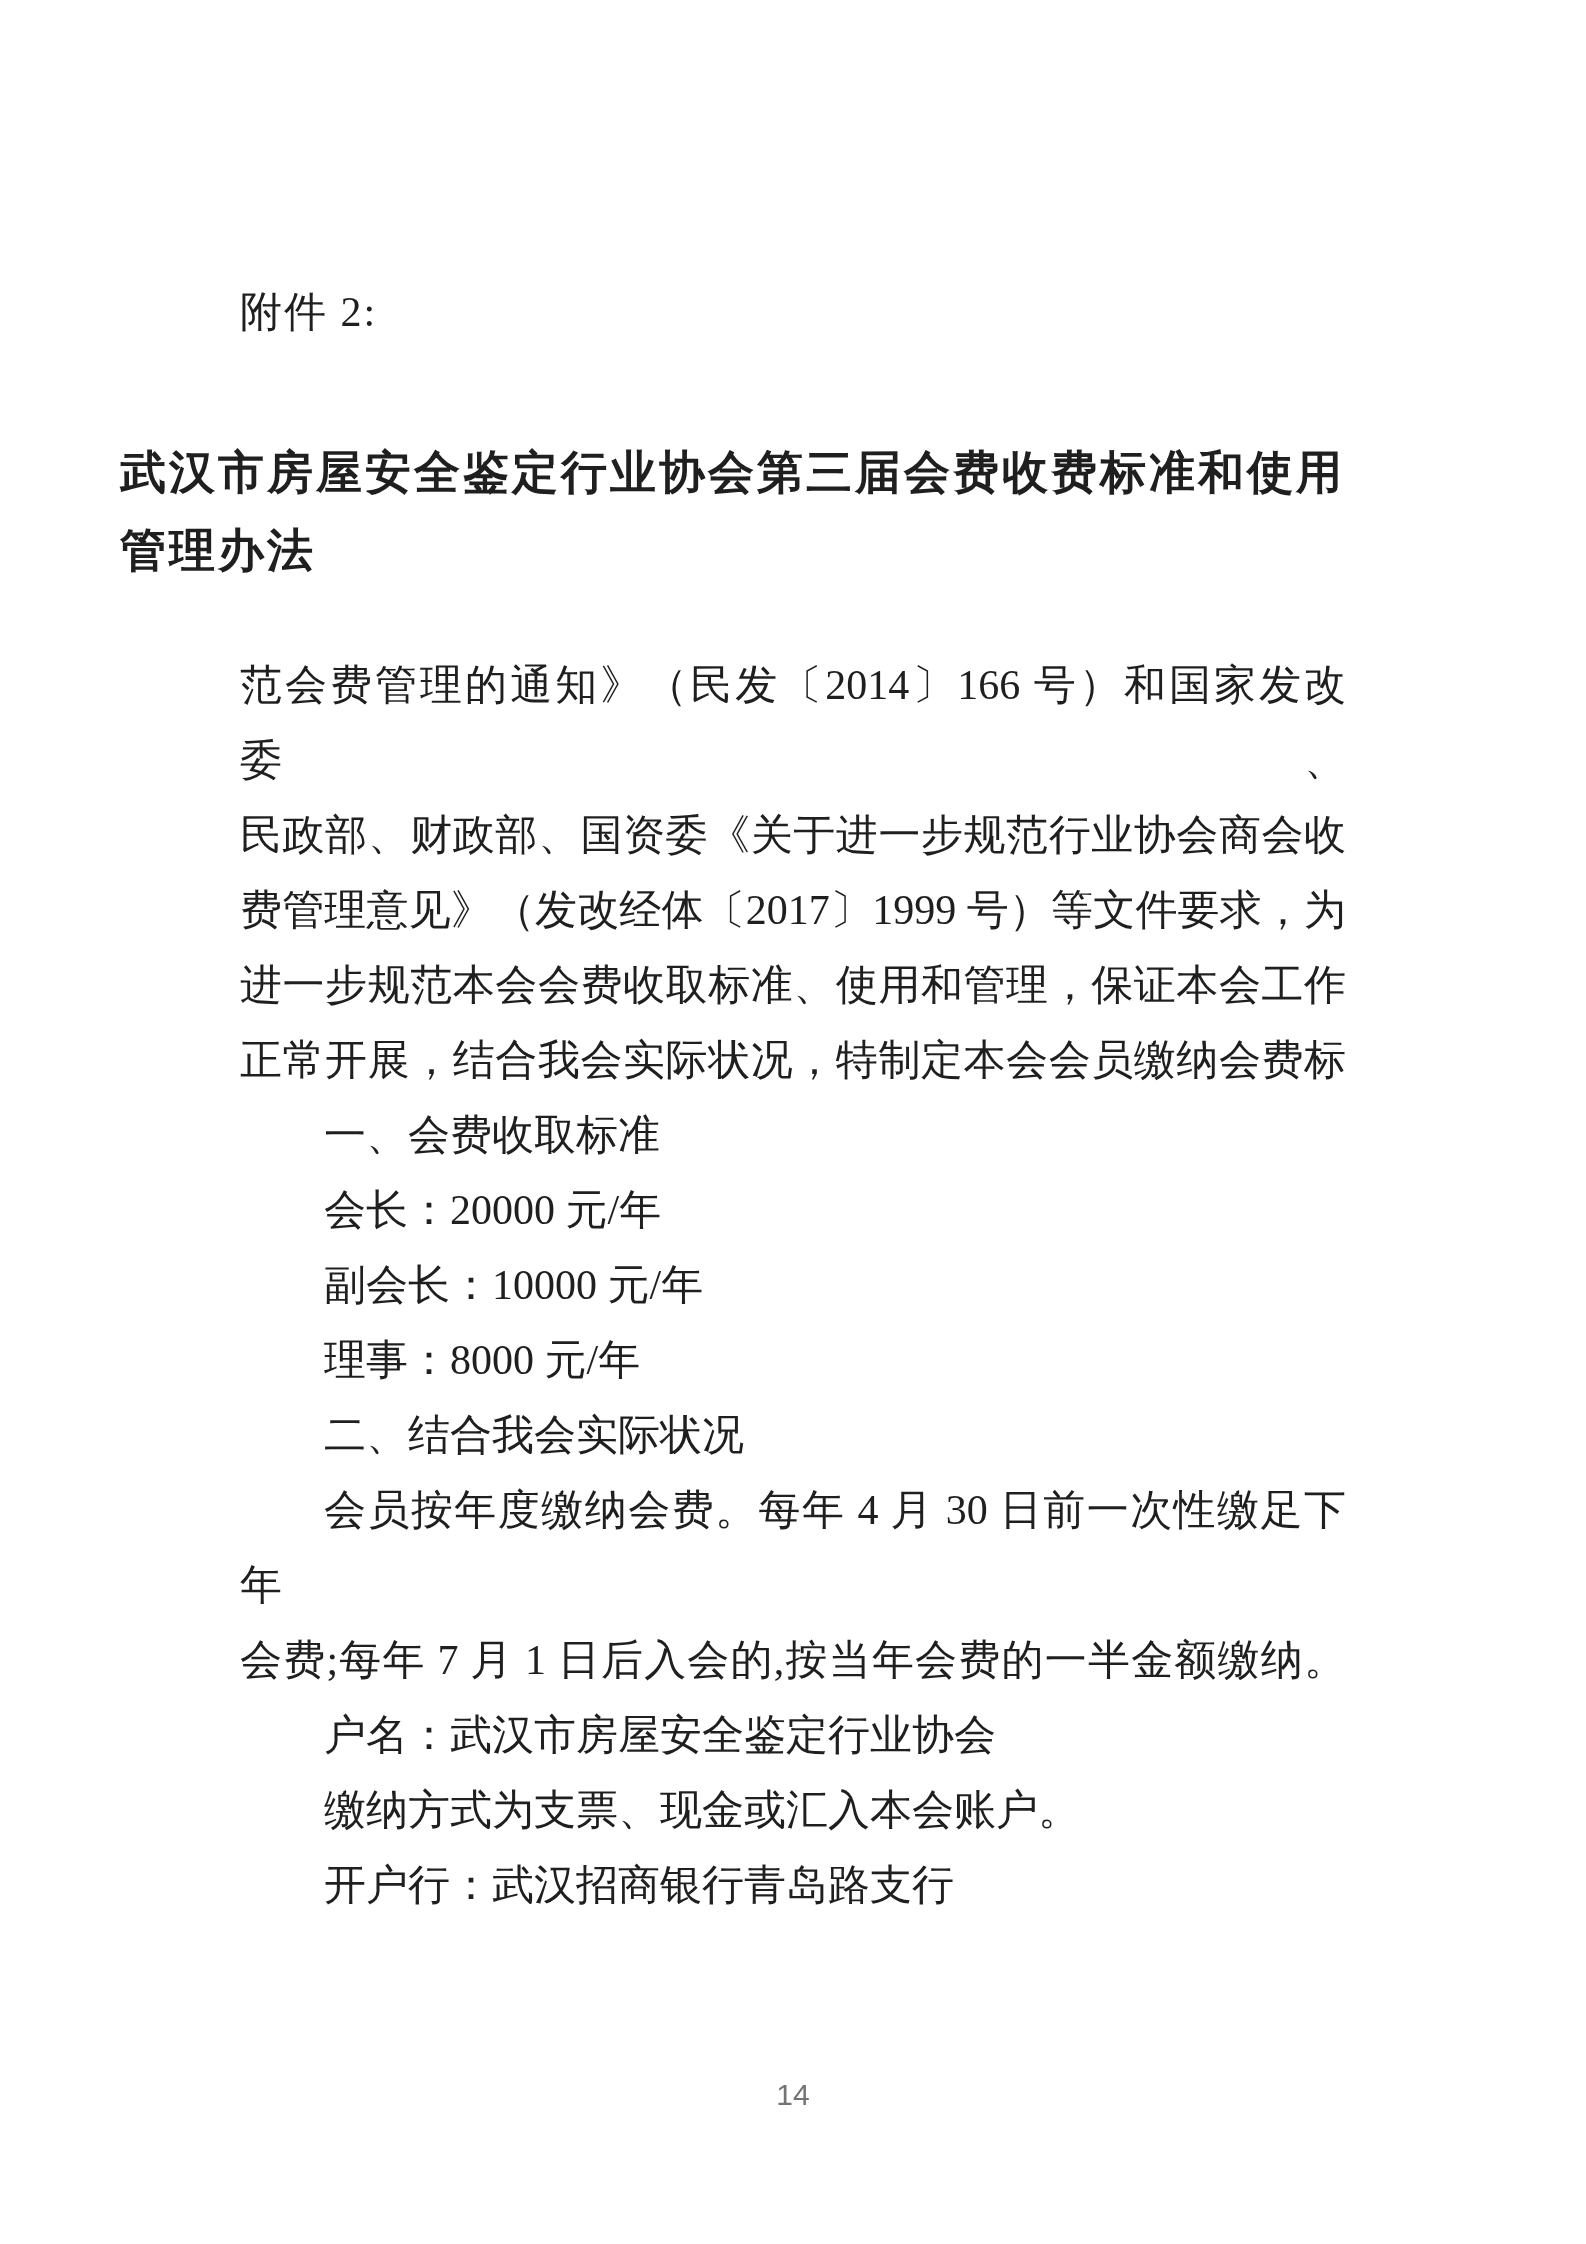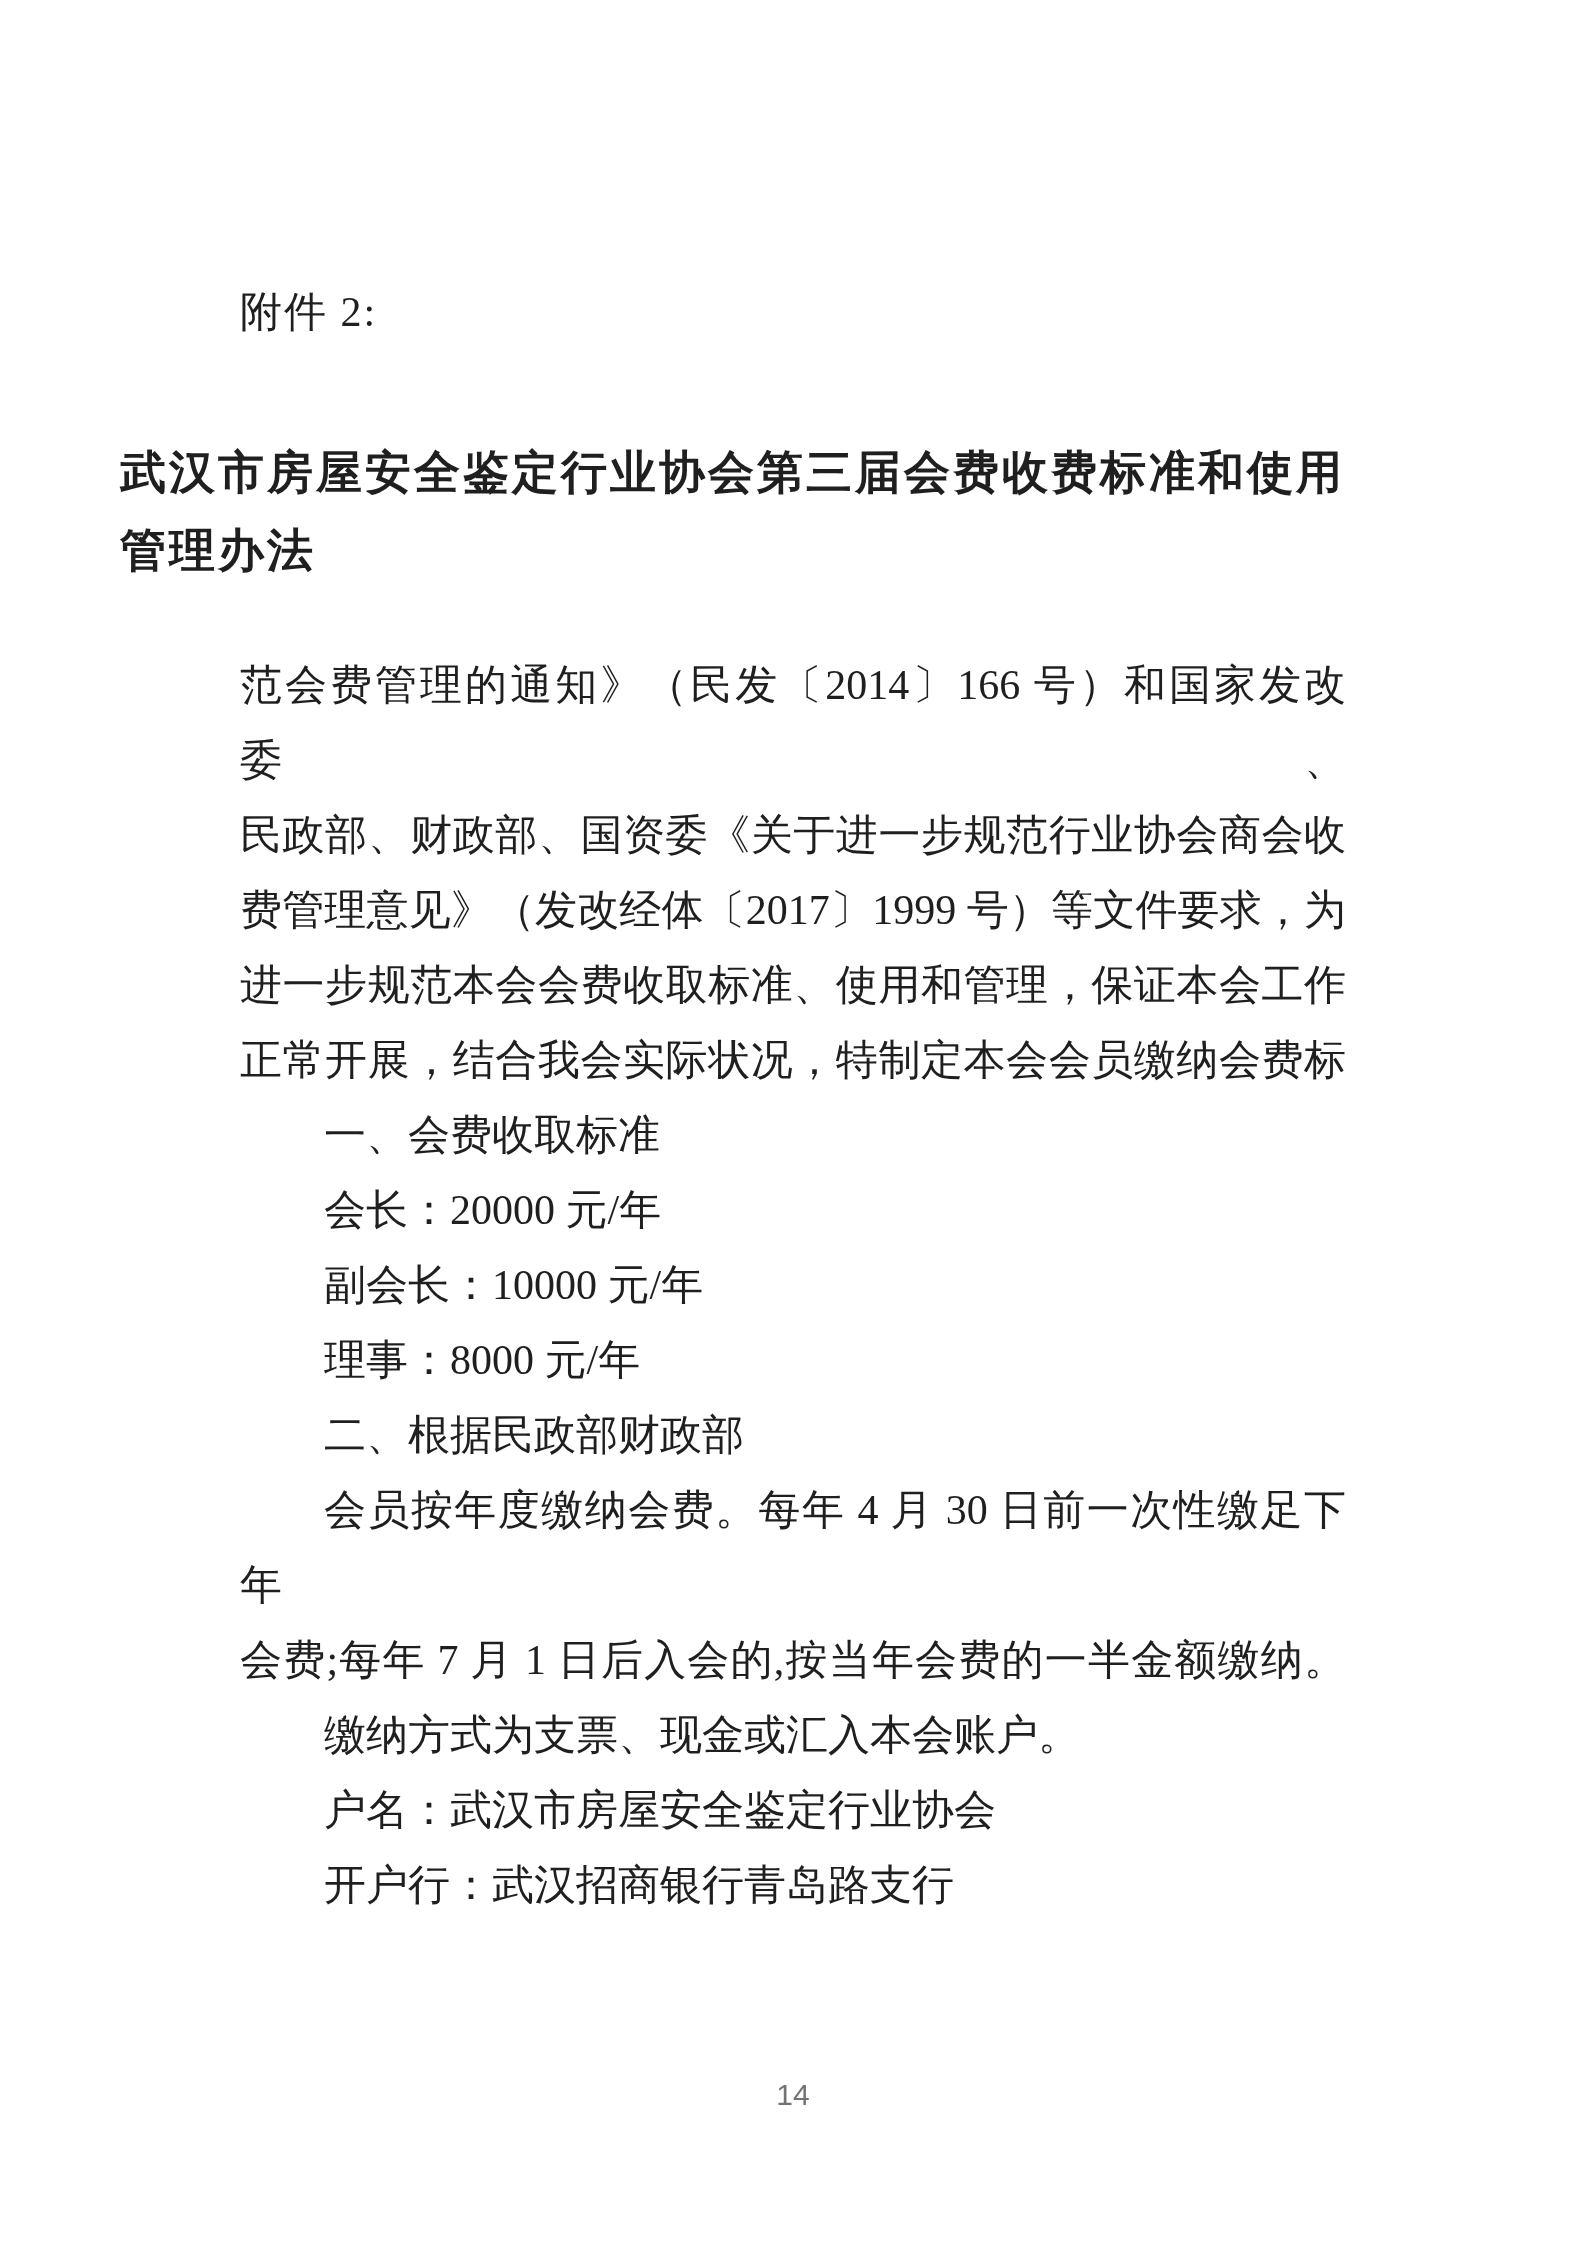--- a/index.html
+++ b/index.html
@@ -81,23 +81,23 @@
   <div class="body-block">
     <div class="line j">范会费管理的通知》（民发〔2014〕166 号）和国家发改委、</div>
     <div class="line j">民政部、财政部、国资委《关于进一步规范行业协会商会收</div>
     <div class="line j">费管理意见》（发改经体〔2017〕1999 号）等文件要求，为</div>
     <div class="line j">进一步规范本会会费收取标准、使用和管理，保证本会工作</div>
     <div class="line j">正常开展，结合我会实际状况，特制定本会会员缴纳会费标</div>
     <div class="line ind">一、会费收取标准</div>
     <div class="line ind">会长：20000 元/年</div>
     <div class="line ind">副会长：10000 元/年</div>
     <div class="line ind">理事：8000 元/年</div>
-    <div class="line ind">二、根据民政部财政部</div>
+    <div class="line ind">二、结合我会实际状况</div>
     <div class="line ind j">会员按年度缴纳会费。每年 4 月 30 日前一次性缴足下年</div>
     <div class="line j">会费;每年 7 月 1 日后入会的,按当年会费的一半金额缴纳。</div>
+    <div class="line ind">户名：武汉市房屋安全鉴定行业协会</div>
     <div class="line ind">缴纳方式为支票、现金或汇入本会账户。</div>
-    <div class="line ind">户名：武汉市房屋安全鉴定行业协会</div>
     <div class="line ind">开户行：武汉招商银行青岛路支行</div>
   </div>
 
   <div class="page-number">14</div>
 
 </div>
 
 </body></html>

